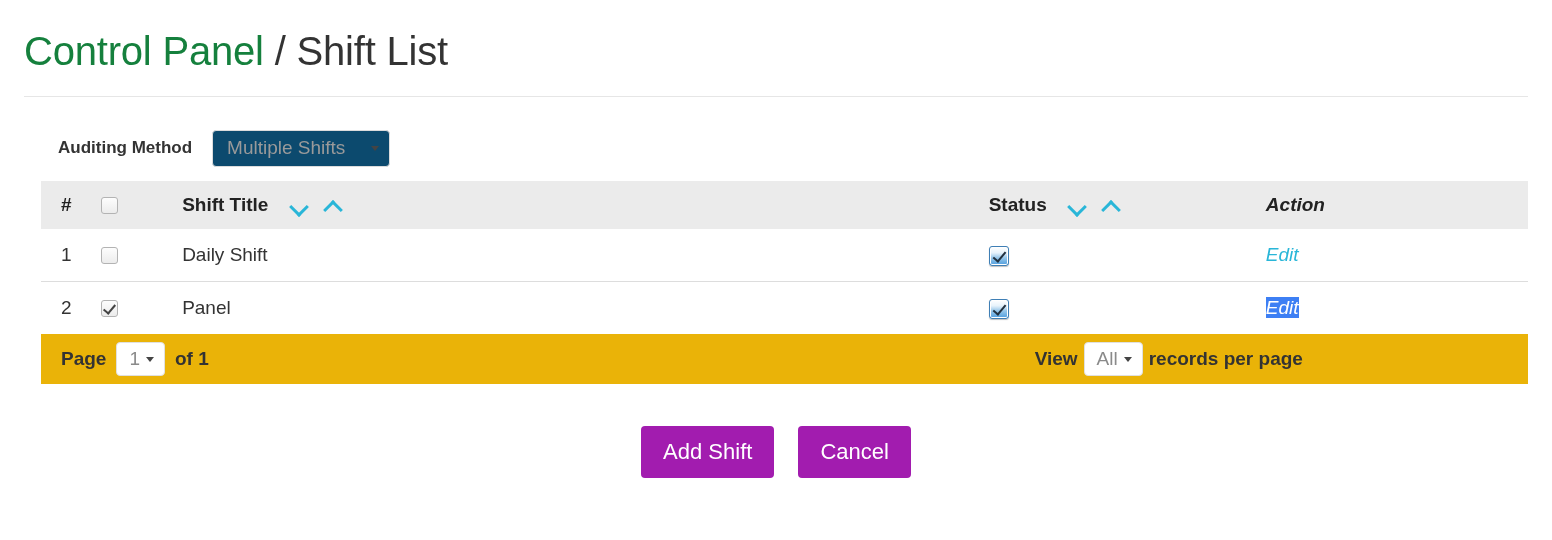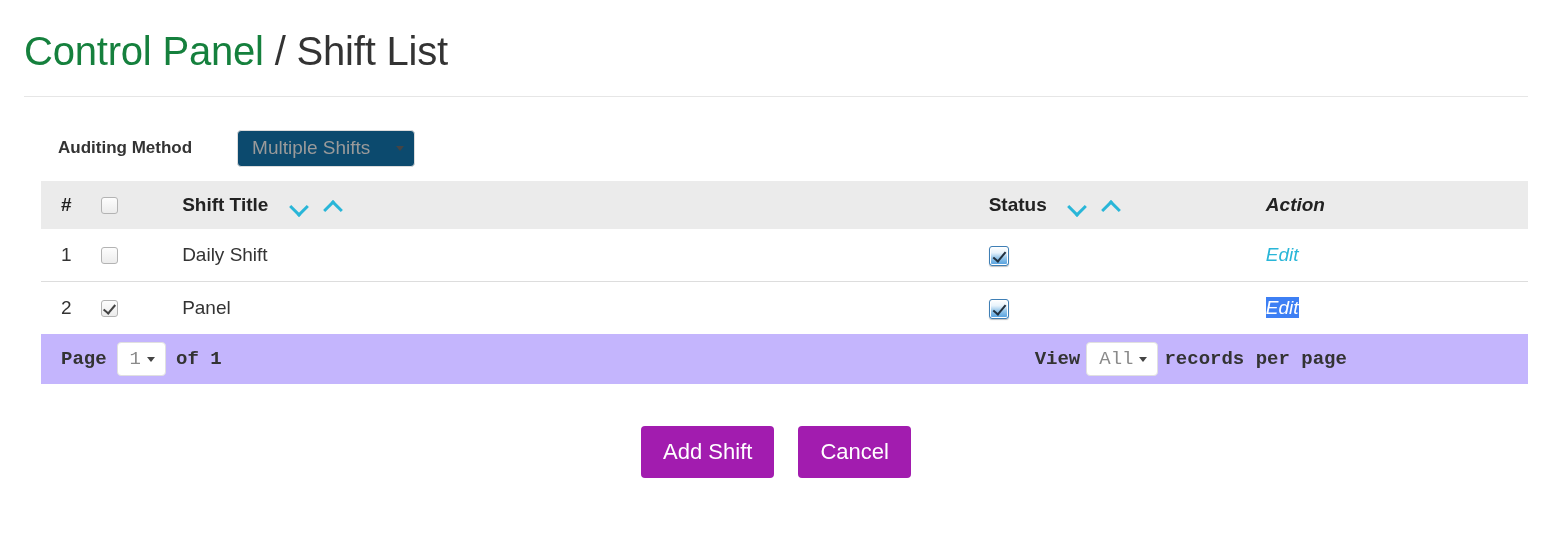--- a/index.html
+++ b/index.html
@@ -47,21 +47,20 @@
     font-size: 0;
     line-height: 0;
   }
 
   
   .filter-row {
     margin: 32px 0 0 58px;
     display: flex;
     align-items: center;
     height: 38px;
-    gap: 25px;
   }
   .filter-label {
     font-size: 17px;
     font-weight: bold;
     color: #333333;
     margin-right: 20px;
     white-space: nowrap;
   }
   .select-box {
     position: relative;
@@ -221,21 +220,21 @@
     font-size: 19px;
     text-decoration: none;
     cursor: pointer;
   }
   .edit-link.selected {
     background: #3d7ff4;
     color: #ffffff;
   }
 
   
-  tfoot.grid-foot tr { background: #c4b5fd; font-family: Liberation Mono, monospace; }
+  tfoot.grid-foot tr { background: #eab308; }
   tfoot.grid-foot td {
     height: 50px;
     font-size: 19px;
     font-weight: bold;
     color: #333333;
   }
   .pager-left {
     display: flex;
     align-items: center;
     padding-left: 20px;

